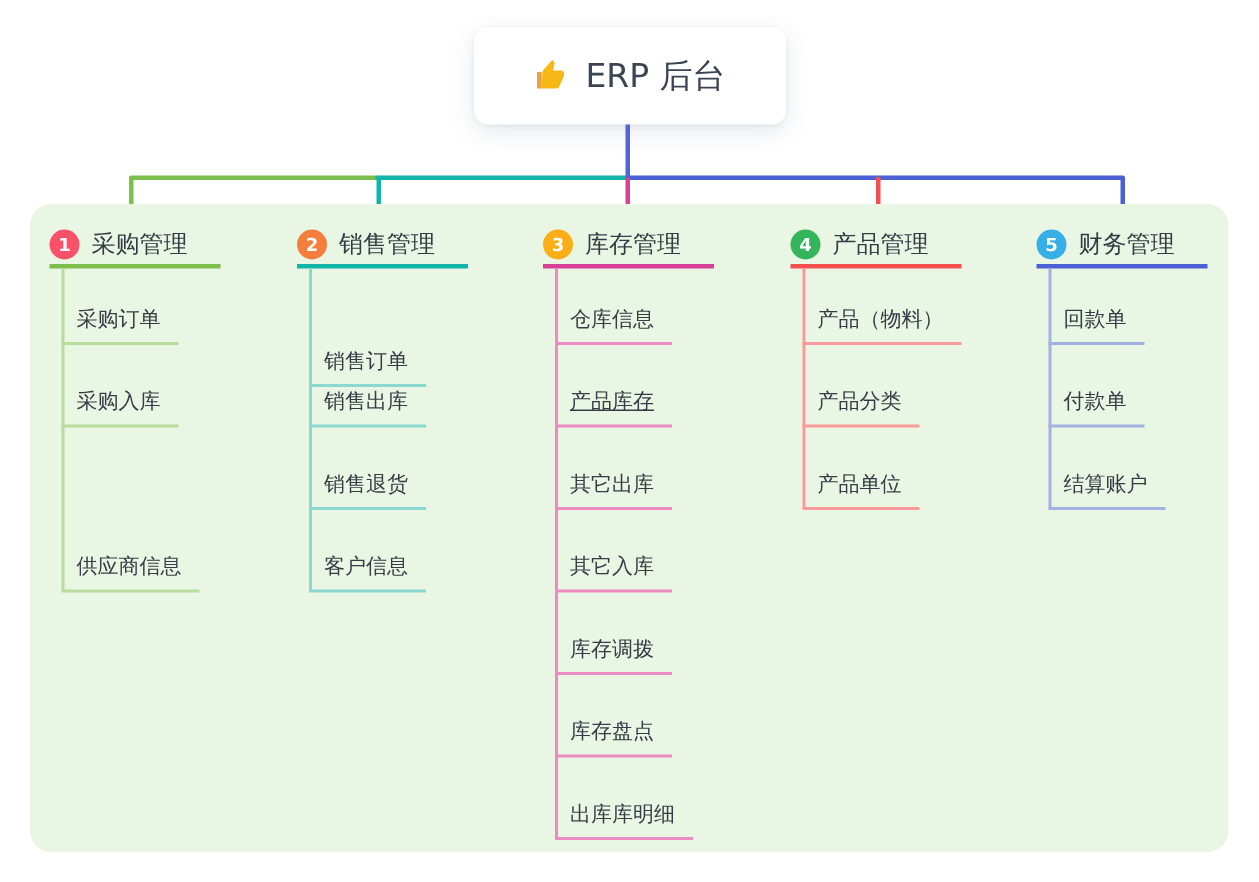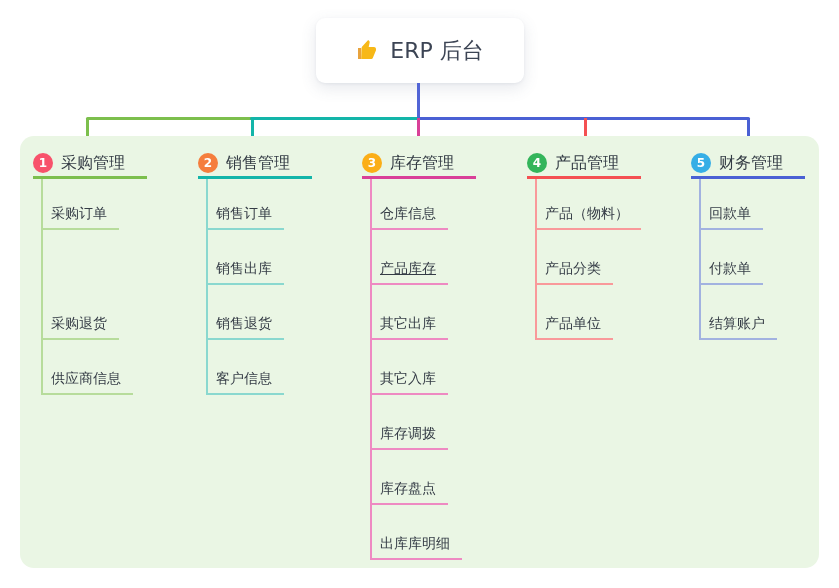--- a/index.html
+++ b/index.html
@@ -94,31 +94,31 @@
 
   <div class="panel"></div>
 
   <div class="branch branch-1">
     <div class="branch-header" style="border-bottom-color: rgb(124, 191, 77);">
       <span class="badge" style="background: rgb(248, 82, 107);">1</span>
       <span class="branch-title">采购管理</span>
     </div>
     <div class="vline vh4" style="background: rgb(183, 220, 155);"></div>
     <div class="child r0" style="border-bottom-color: rgb(183, 220, 155);">采购订单</div>
-    <div class="child r2" style="border-bottom-color: rgb(183, 220, 155);">采购退货</div>
+    <div class="child r1" style="border-bottom-color: rgb(183, 220, 155);">采购入库</div>
     <div class="child r3" style="border-bottom-color: rgb(183, 220, 155);">供应商信息</div>
   </div>
 
   <div class="branch branch-2">
     <div class="branch-header" style="border-bottom-color: rgb(19, 181, 169);">
       <span class="badge" style="background: rgb(245, 126, 61);">2</span>
       <span class="branch-title">销售管理</span>
     </div>
     <div class="vline vh4" style="background: rgb(138, 216, 207);"></div>
-    <div class="child r0" style="border-bottom-color: rgb(138, 216, 207);">销售订单</div>
+    <div class="child r0" style="border-bottom-color: rgb(138, 216, 207); margin-top: 28px;">销售订单</div>
     <div class="child r1" style="border-bottom-color: rgb(138, 216, 207);">销售出库</div>
     <div class="child r2" style="border-bottom-color: rgb(138, 216, 207);">销售退货</div>
     <div class="child r3" style="border-bottom-color: rgb(138, 216, 207);">客户信息</div>
   </div>
 
   <div class="branch branch-3">
     <div class="branch-header" style="border-bottom-color: rgb(217, 64, 152);">
       <span class="badge" style="background: rgb(251, 174, 23);">3</span>
       <span class="branch-title">库存管理</span>
     </div>

